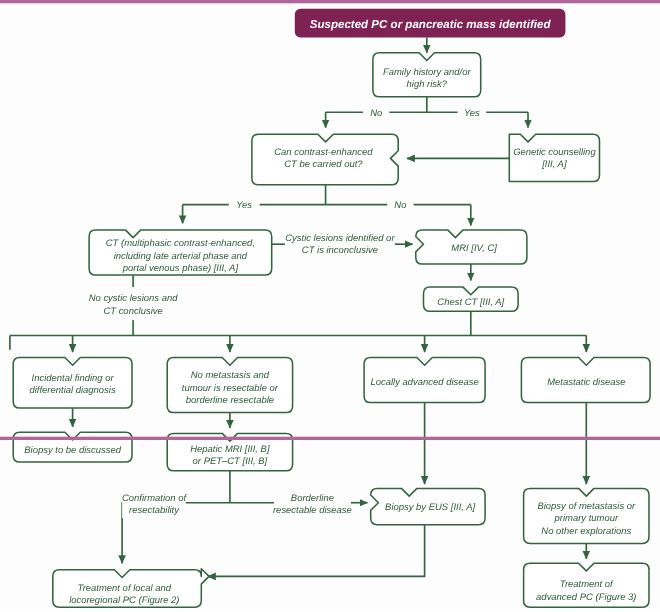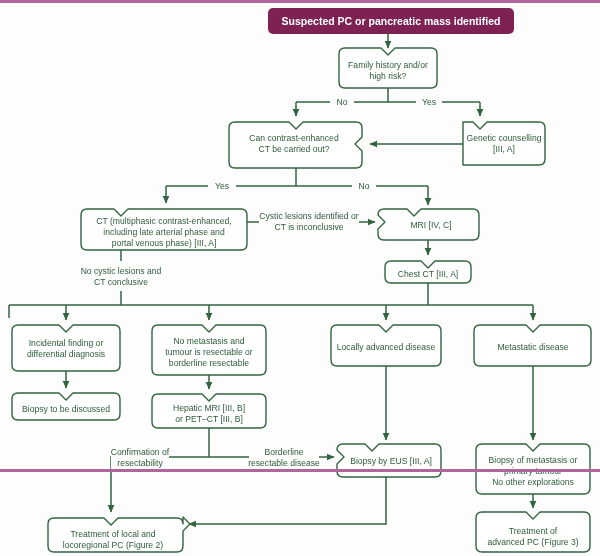--- a/index.html
+++ b/index.html
@@ -1,21 +1,21 @@
 <!DOCTYPE html>
 <html><head>
 <meta charset="utf-8">
 <style>
   html,body{margin:0;padding:0;background:#ffffff;}
   body{
     width:600px;height:556px;overflow:hidden;
     font-family:"Liberation Sans","DejaVu Sans",sans-serif;
     background:#fdfdfd;
   }
-  #fig{position:relative;width:600px;height:472px;}
+  #fig{position:relative;width:600px;height:400px;font-style:italic;}
   #fig svg{display:block;}
   .rule-top,.rule-bot{position:absolute;left:0;width:600px;height:3px;background:#b0669a;}
   .rule-top{top:0;}
   .rule-bot{bottom:0;}
   text{font-family:"Liberation Sans","DejaVu Sans",sans-serif;}
 </style>
 </head>
 <body>
 
 <div id="fig">

